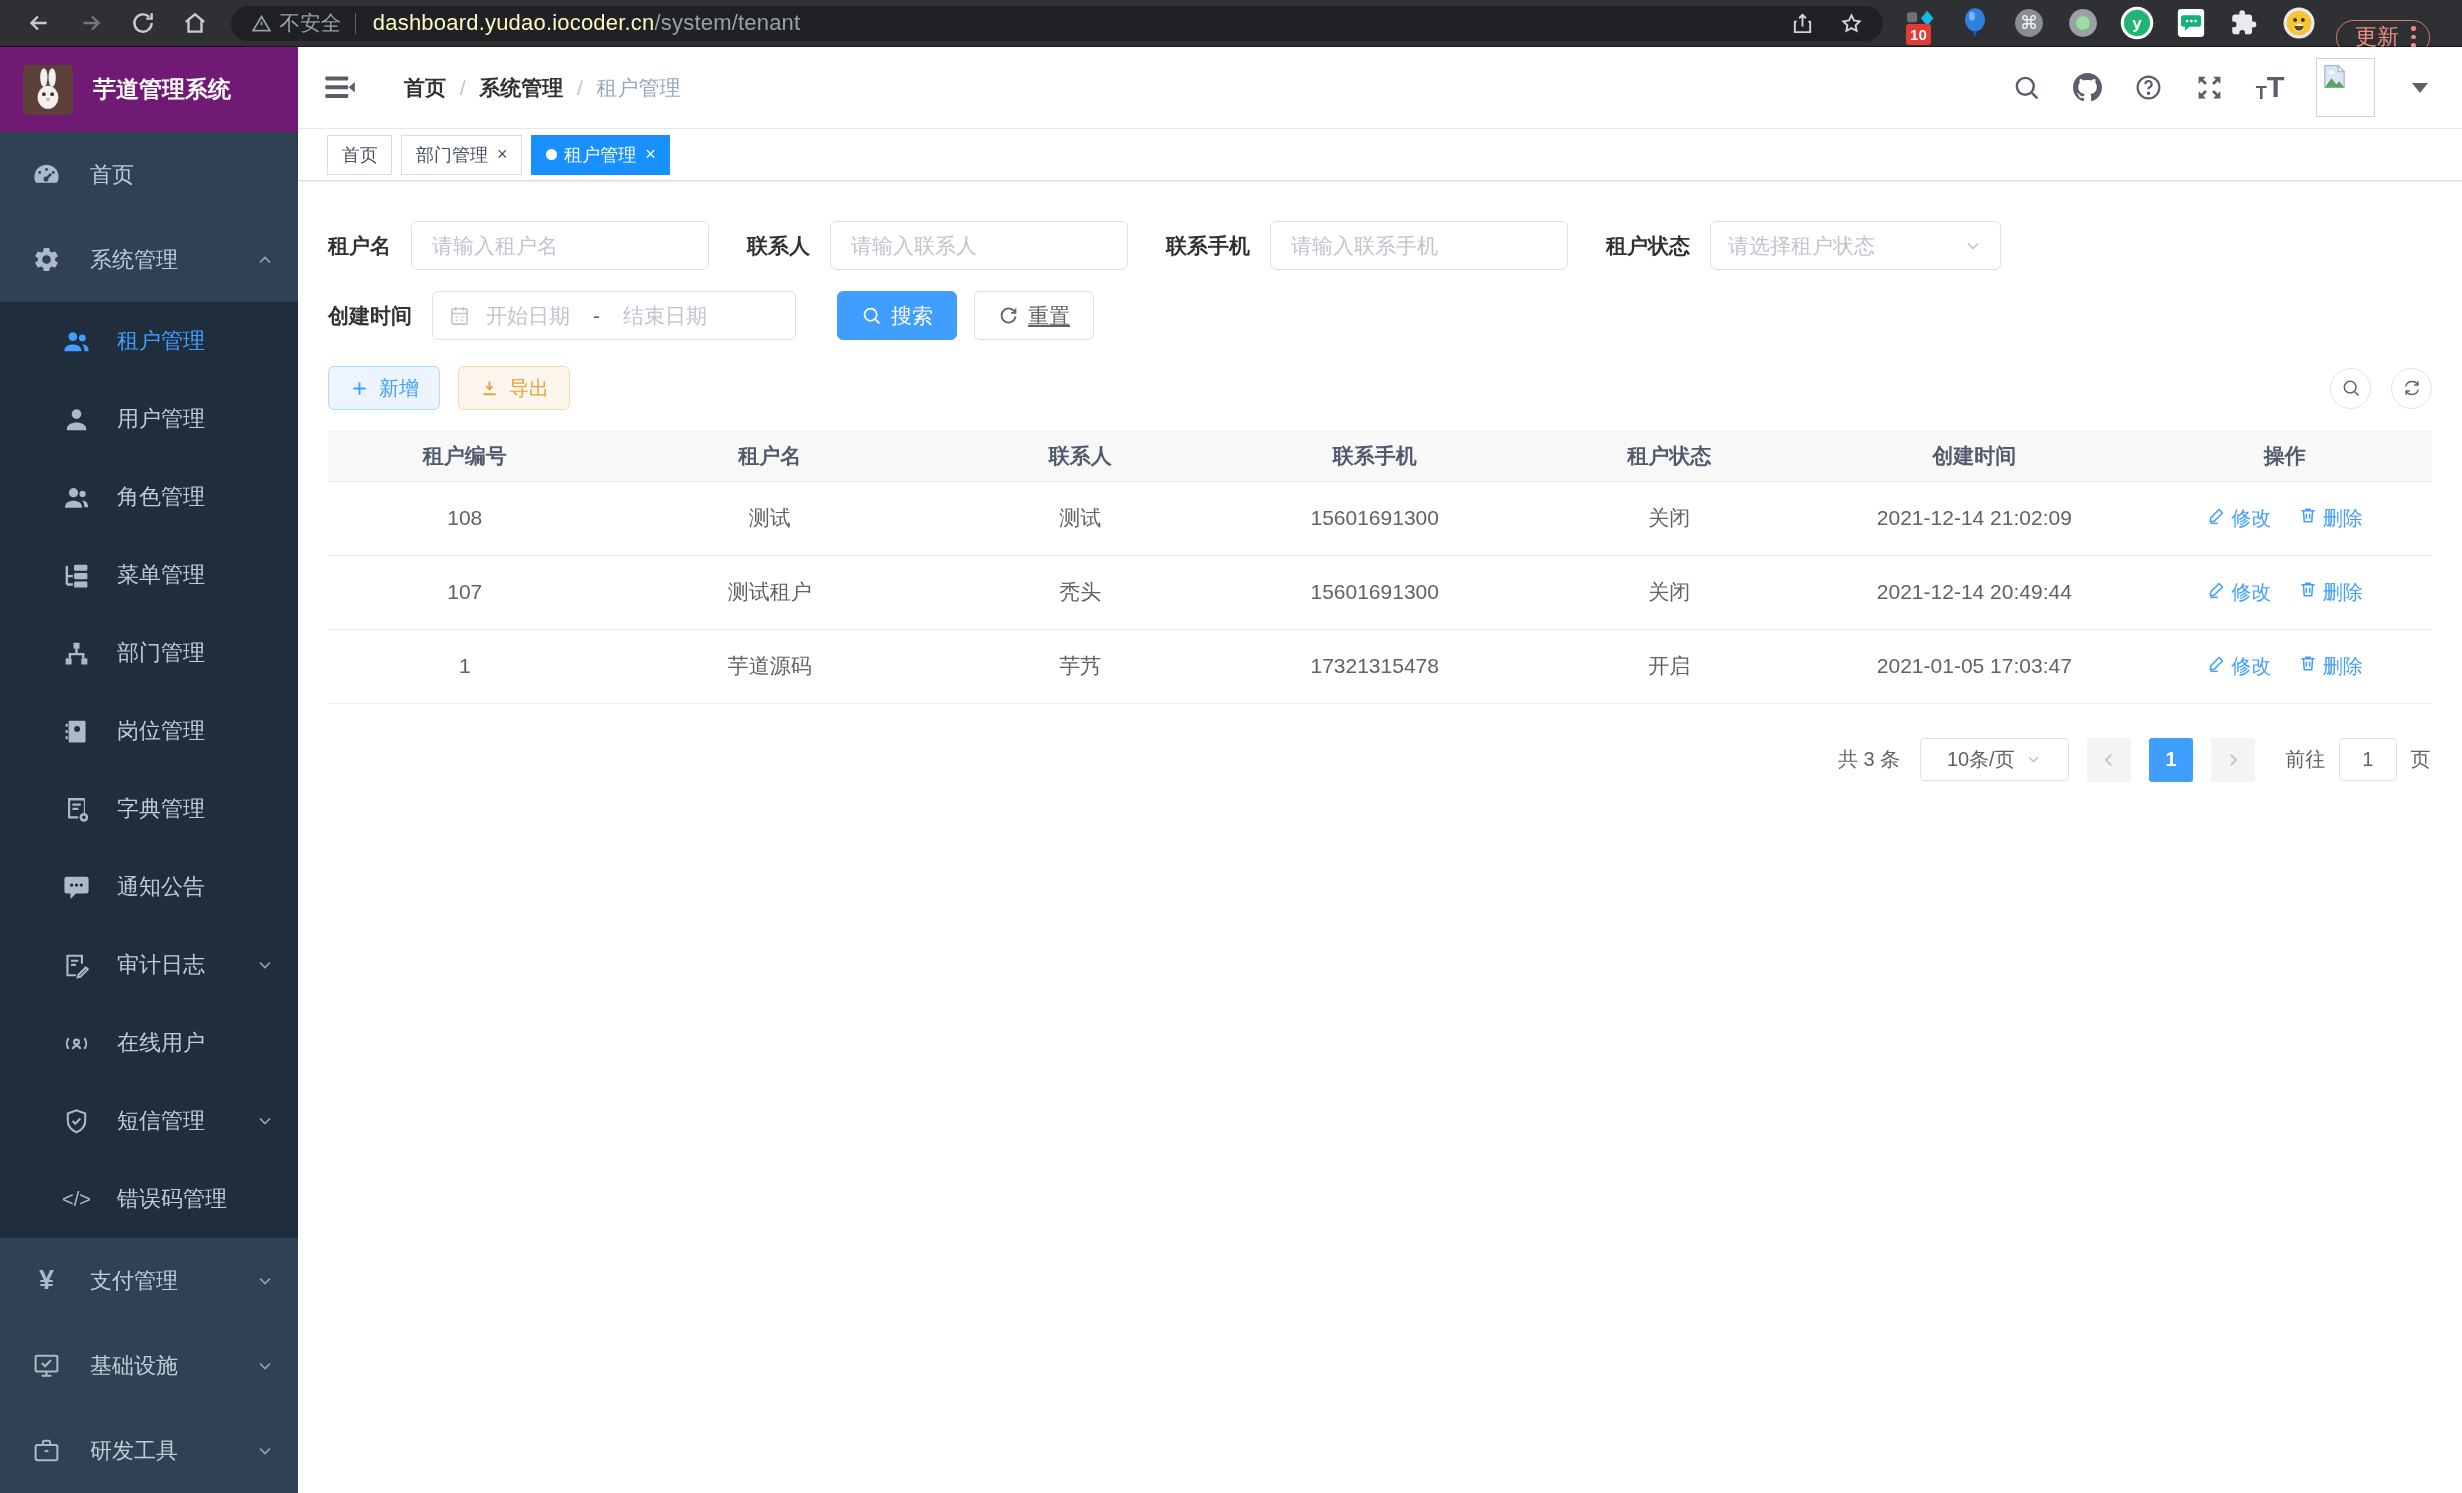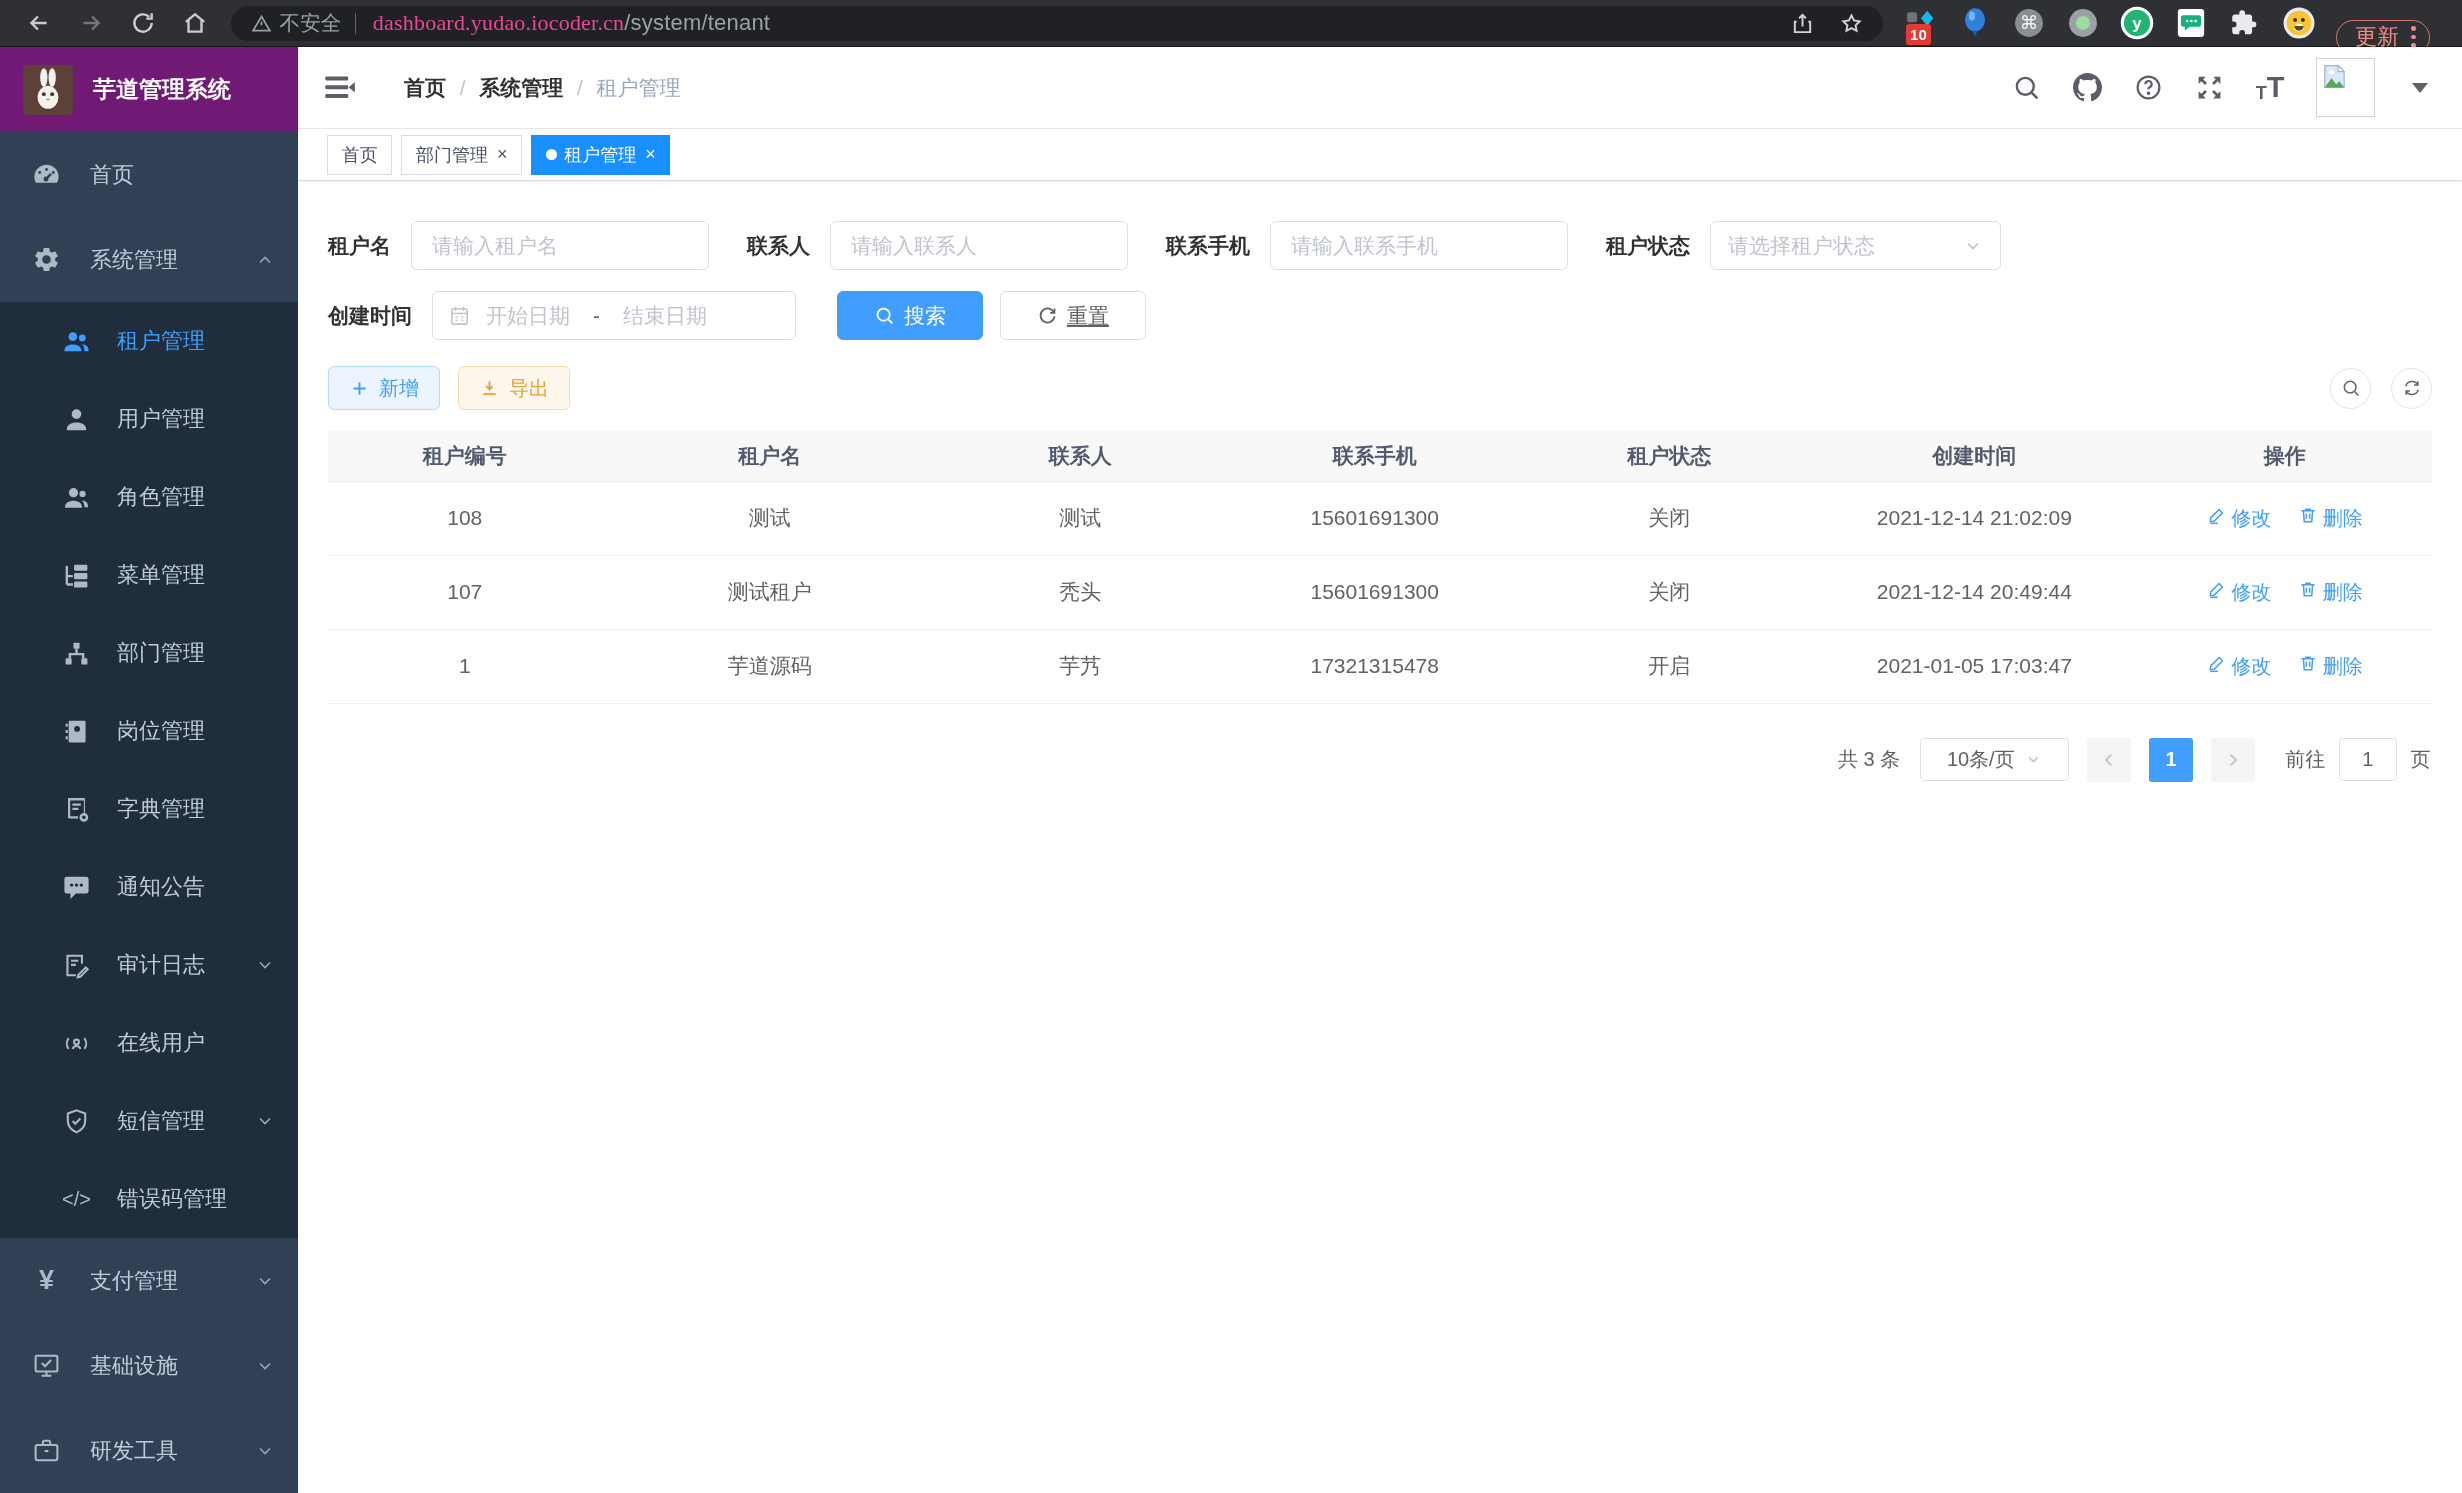--- a/index.html
+++ b/index.html
@@ -9,21 +9,21 @@
 
   
   .chrome { height:47px; background:#2f3034; display:flex; align-items:center; border-bottom:0.8px solid #17181a; }
   .chrome .nav-btns { display:flex; align-items:center; gap:26px; padding:0 23px 0 26px; color:#c9cbcf; }
   .chrome .nav-btns svg { width:26px; height:26px; display:block; }
   .omnibox { width:1652px; height:35px; border-radius:17.5px; background:#202124; display:flex; align-items:center; padding:0 20px; color:#9aa0a6; }
   .omnibox .warn svg { width:21px; height:21px; display:block; }
   .omnibox .sec { font-size:20.6px; margin:0 13.7px 0 7.6px; color:#9aa0a6; }
   .omnibox .divider { width:0.8px; height:21px; background:#5f6368; margin-right:17px; }
   .omnibox .url { font-size:22px; letter-spacing:0.2px; white-space:nowrap; }
-  .omnibox .url .host { color:#ec4899;font-family:Liberation Serif, serif; }
+  .omnibox .url .host { color:#fef9c3; }
   .omnibox .url .path { color:#9aa0a6; }
   .omnibox .omni-actions { margin-left:auto; display:flex; align-items:center; gap:26px; color:#d2d4d8; }
   .omnibox .omni-actions svg { width:23px; height:23px; display:block; }
   .extensions { display:flex; align-items:center; gap:20px; margin-left:21px; }
   .ext { position:relative; width:34px; height:34px; display:flex; align-items:center; justify-content:center; }
   .ext .badge { position:absolute; left:1.5px; bottom:-4.6px; background:#e53935; color:#fff; font-size:15px; line-height:1; padding:3px 4.6px; border-radius:3px; font-weight:bold; }
   .update-pill { margin-left:20px; margin-right:15px; height:35px; border:1.5px solid #d9766e; border-radius:17.5px; color:#f08d84; display:flex; align-items:center; gap:12px; padding:0 13.7px 0 18px;margin-top:28px; }
   .update-pill .txt { font-size:22px; }
   .update-pill .dots { display:flex; flex-direction:column; gap:3.8px; }
   .update-pill .dots i { width:4.6px; height:4.6px; border-radius:50%; background:#f08d84; }
@@ -81,21 +81,21 @@
   .fgroup label { font-size:21px; font-weight:bold; color:#303133; margin-right:20px; white-space:nowrap; }
   .el-input { width:298px; height:49px; border:0.8px solid #dcdfe6; border-radius:6px; font-size:21px; color:#606266; padding:0 20px; background:#fff; outline:none; font-family:inherit; }
   .el-input::placeholder { color:#c0c4cc; }
   .el-select { width:291px; height:49px; border:0.8px solid #dcdfe6; border-radius:6px; display:flex; align-items:center; padding:0 17px; color:#c0c4cc; font-size:21px; background:#fff; cursor:pointer; }
   .el-select .chev { margin-left:auto; color:#c0c4cc; }
   .el-select .chev svg { width:20px; height:20px; display:block; }
   .date-range { width:364px; height:49px; border:0.8px solid #dcdfe6; border-radius:6px; display:flex; align-items:center; padding:0 15px; color:#c0c4cc; font-size:21px; background:#fff; cursor:pointer; }
   .date-range .cal { width:23px; height:23px; margin-right:15px; color:#c0c4cc; }
   .date-range .cal svg { width:23px; height:23px; display:block; }
   .date-range .dsep { color:#606266; margin:0 23px; }
-  .btn { display:inline-flex; align-items:center; justify-content:center; gap:9px; height:49px; border-radius:6px; font-size:21px; cursor:pointer; border:0.8px solid #dcdfe6; background:#fff; color:#606266; padding:0 36px; font-family:inherit; }
+  .btn { display:inline-flex; align-items:center; justify-content:center; gap:9px; height:49px; border-radius:6px; font-size:21px; cursor:pointer; border:0.8px solid #dcdfe6; background:#fff; color:#606266; padding:0 23px; font-family:inherit; }
   .btn svg { width:21px; height:21px; }
   .btn.primary { background:#409eff; border-color:#409eff; color:#fff; }
   .btn-search { margin-left:3px; }
   .btn-reset { margin-left:17px;text-decoration:underline; }
   .toolbar-row { display:flex; align-items:center; margin-top:26px; }
   .btn.mini { height:44px; font-size:20px; padding:0 20px; }
   .btn.add { background:#ecf5ff; border-color:#b3d8ff; color:#409eff; }
   .btn.export { background:#fdf6ec; border-color:#f5dab1; color:#e6a23c; margin-left:18px; }
   .toolbar-right { margin-left:auto; display:flex; gap:20px; }
   .circle-btn { width:41px; height:41px; border-radius:50%; border:0.8px solid #dfe4ec; background:#fff; display:flex; align-items:center; justify-content:center; color:#606266; cursor:pointer; }

